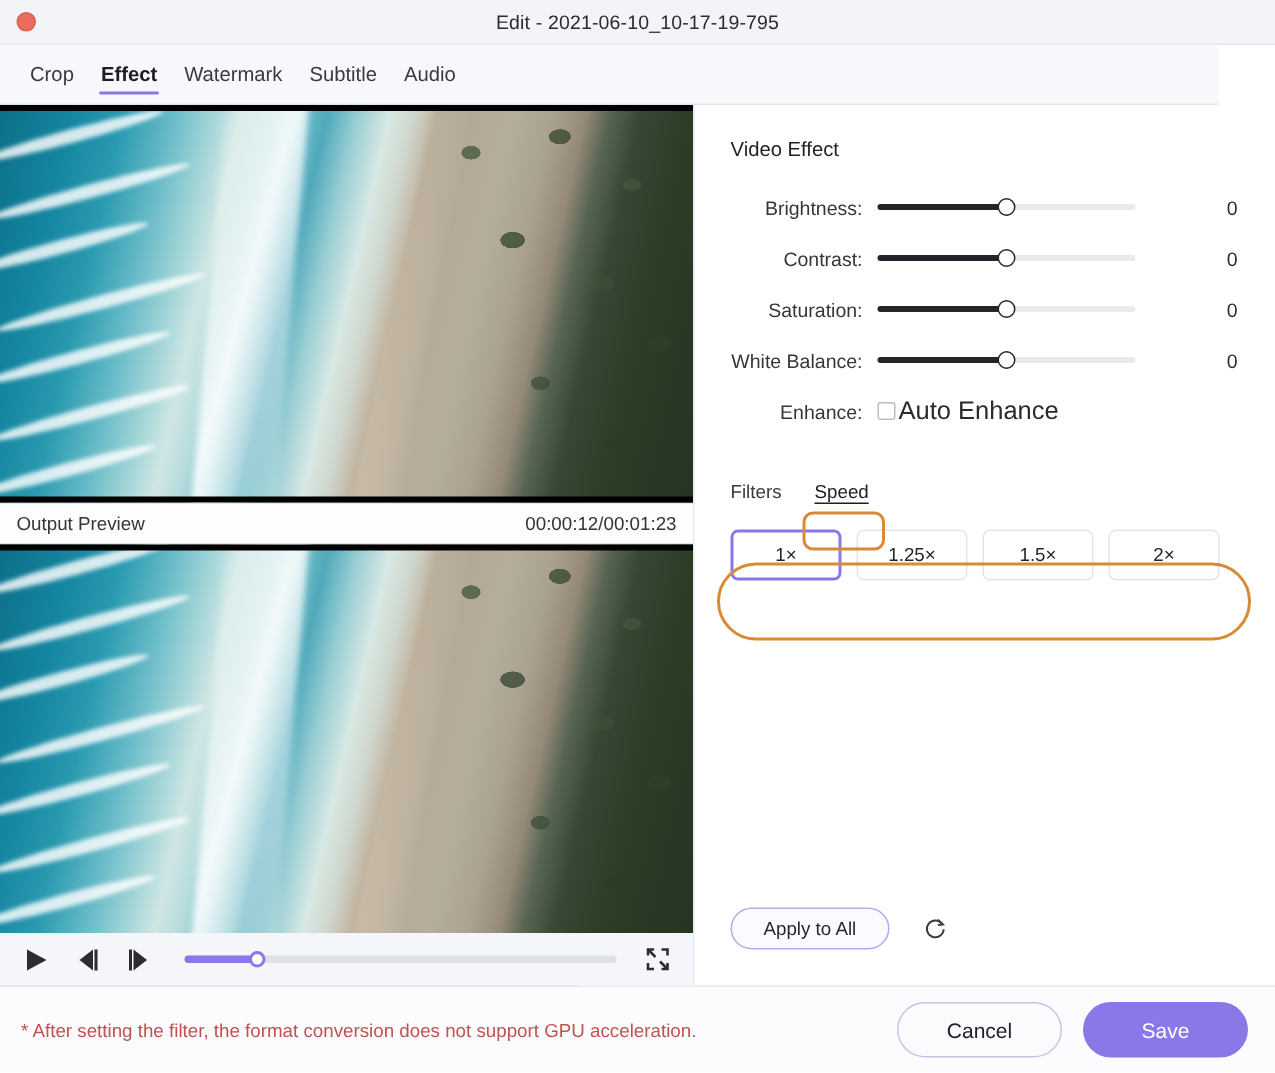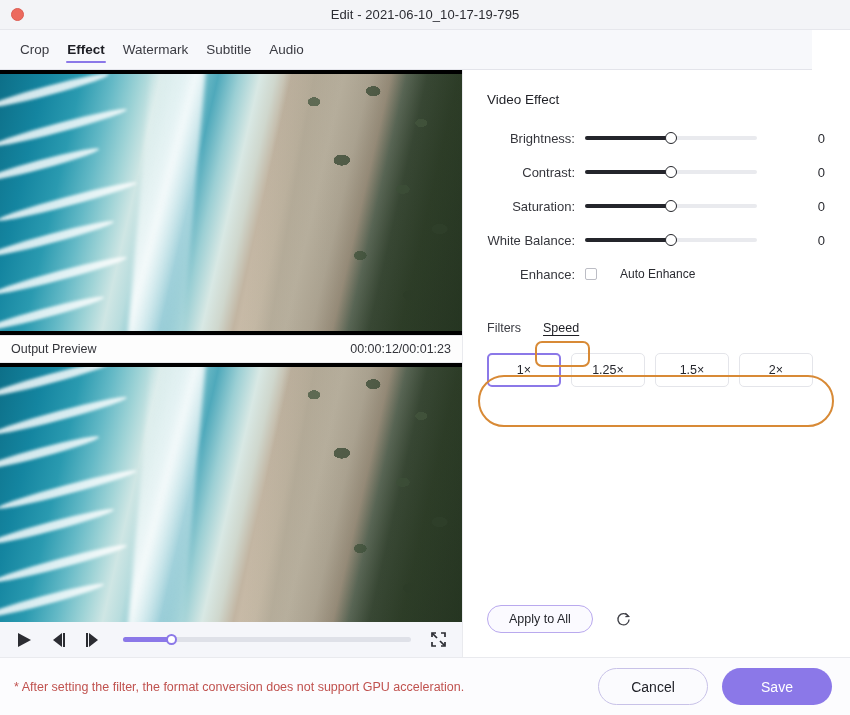--- a/index.html
+++ b/index.html
@@ -161,21 +161,21 @@
   .row .val { width: 46px; text-align: right; font-size: 13px; color: #2a2b31; margin-left: 22px; }
 
   .dropdown {
     width: 128px; height: 26px; border: 1px solid #dcdde3; border-radius: 13px;
     background: #fcfcfd; display: flex; align-items: center; justify-content: space-between;
     padding: 0 11px 0 13px; font-size: 13px; color: #2a2b31; cursor: pointer;
   }
   .chev { width: 0; height: 0; border-left: 4.5px solid transparent; border-right: 4.5px solid transparent; border-top: 5px solid #3c3d44; }
 
   .chk { width: 12px; height: 12px; border: 1px solid #bcbdc5; border-radius: 2px; background:#fff; flex:none; cursor:pointer; }
-  .chk-label { font-size: 12px; color: #2a2b31; margin-left: 23px; }
+  .chk-label { font-size: 17px; color: #2a2b31; margin-left: 2px; }
 
   
   .filters-row { display: flex; align-items: center; margin-top: 30px; position: relative; }
   .f-tab { font-size: 12.5px; color: #3a3b42; cursor: pointer; }
   .f-tab.active { text-decoration: underline; text-underline-offset: 3px; color: #1d1e24; }
 
   .speed-row { display: flex; gap: 10px; margin-top: 18px; position: relative; }
   .speed-btn {
     width: 74px; height: 34px; border: 1px solid #e4e5ea; border-radius: 5px;
     background: #fff; display: flex; align-items: center; justify-content: center;

